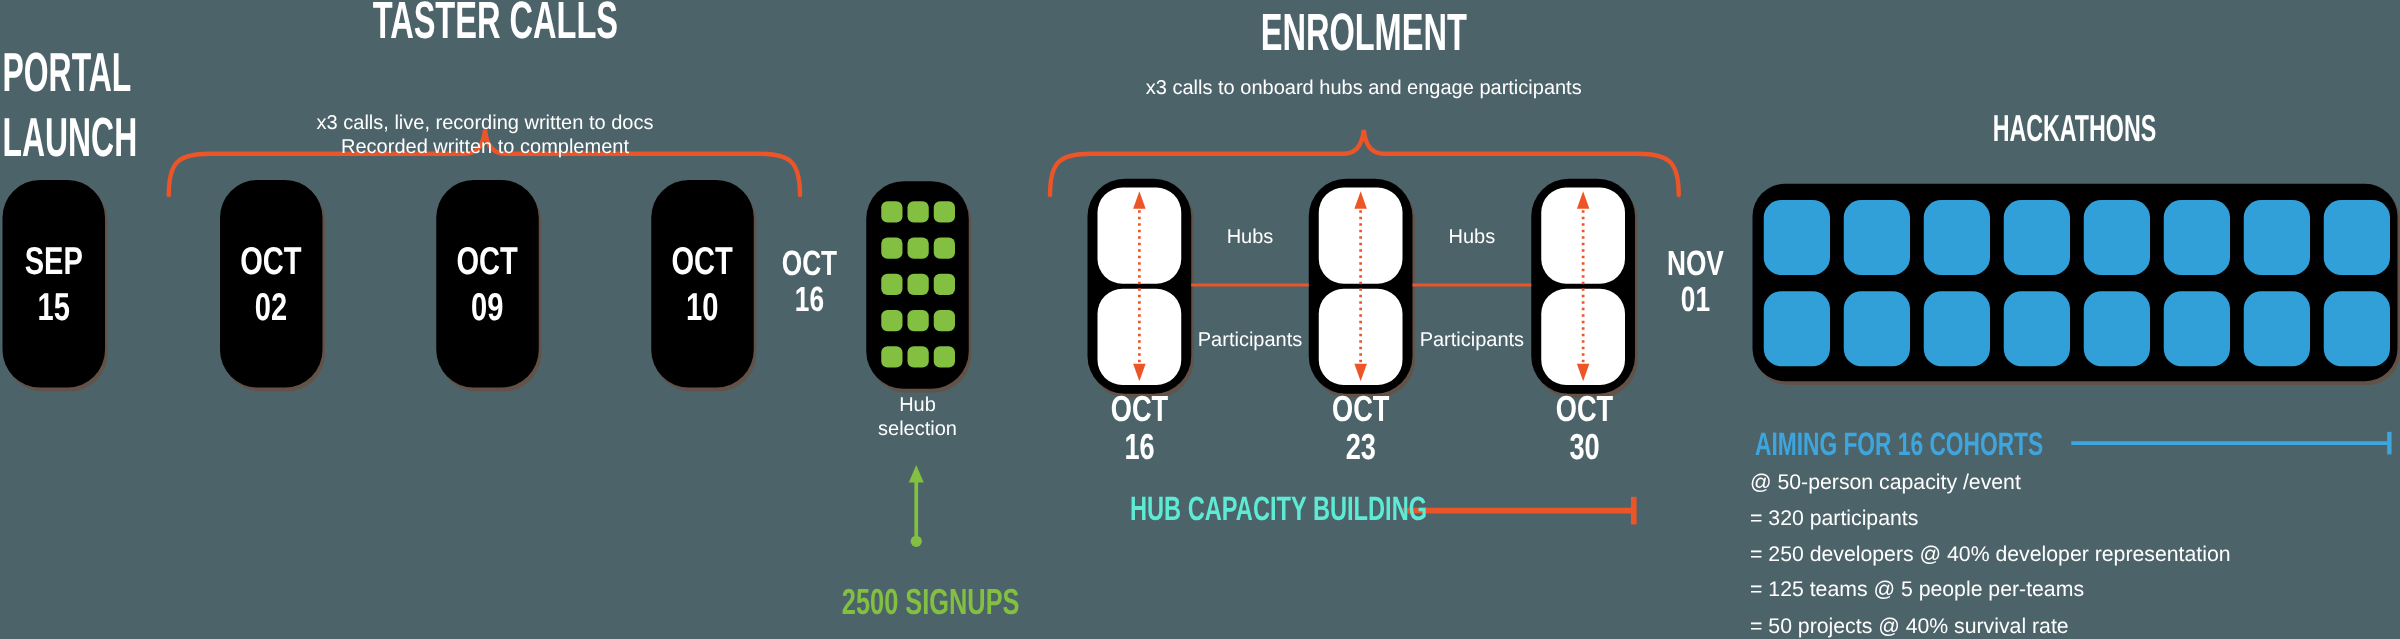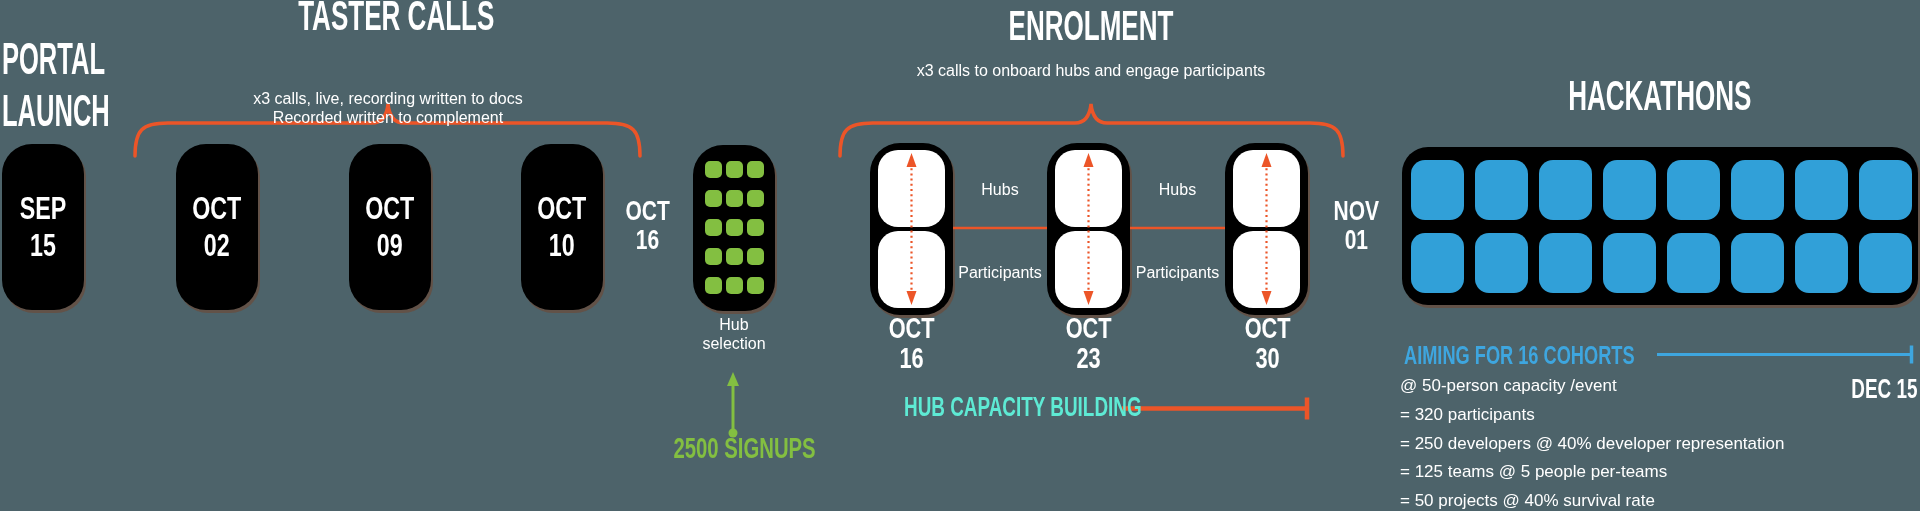--- a/index.html
+++ b/index.html
@@ -185,21 +185,21 @@
     <span class="cnd-m">
       <span style="display:block">OCT</span>
       <span style="display:block">16</span>
     </span>
   </div>
 
   <div class="abs sub tc z10" style="left:694px;top:315px;width:80px;">
     <span style="display:block">Hub</span>
     <span style="display:block">selection</span>
   </div>
-  <div class="abs hd tc z10" style="left:643px;top:432px;width:180px;font-size:29px;color:#83BF41;">
+  <div class="abs hd tc z10" style="left:643px;top:466px;width:180px;font-size:29px;color:#83BF41;">
     <span class="cnd-s">2500 SIGNUPS</span>
   </div>
 
   <div class="abs hd tc z10" style="left:941px;top:2px;width:300px;font-size:42px;">
     <span class="cnd">ENROLMENT</span>
   </div>
   <div class="abs sub tc z10" style="left:891px;top:61px;width:400px;">
     <span>x3 calls to onboard hubs and engage participants</span>
   </div>
 
@@ -231,29 +231,26 @@
     <span class="cnd-m">
       <span style="display:block">NOV</span>
       <span style="display:block">01</span>
     </span>
   </div>
 
   <div class="abs hd z10" style="left:872px;top:392px;font-size:27px;color:#5eead4;margin-left:32px;">
     <span class="cnd-s ol">HUB CAPACITY BUILDING</span>
   </div>
 
-  <div class="abs hd tc z10" style="left:1510px;top:72px;width:300px;font-size:42px;">
+  <div class="abs hd tc z10" style="left:1510px;top:87px;width:300px;font-size:30px;">
     <span class="cnd">HACKATHONS</span>
   </div>
 
   <div class="abs hd z10" style="left:1404px;top:340px;font-size:26px;color:#3EA6DF;">
     <span class="cnd-s ol">AIMING FOR 16 COHORTS</span>
-  </div>
-  <div class="abs hd z10" style="left:1790px;top:374px;width:128px;text-align:right;font-size:27px;">
-    <span class="cnd-s or">DEC 15</span>
   </div>
 
   <div class="abs bullets z10" style="left:1400px;top:372px;width:430px;">
     <div>@ 50-person capacity /event</div>
     <div>= 320 participants</div>
     <div>= 250 developers @ 40% developer representation</div>
     <div>= 125 teams @ 5 people per-teams</div>
     <div>= 50 projects @ 40% survival rate</div>
   </div>
 

